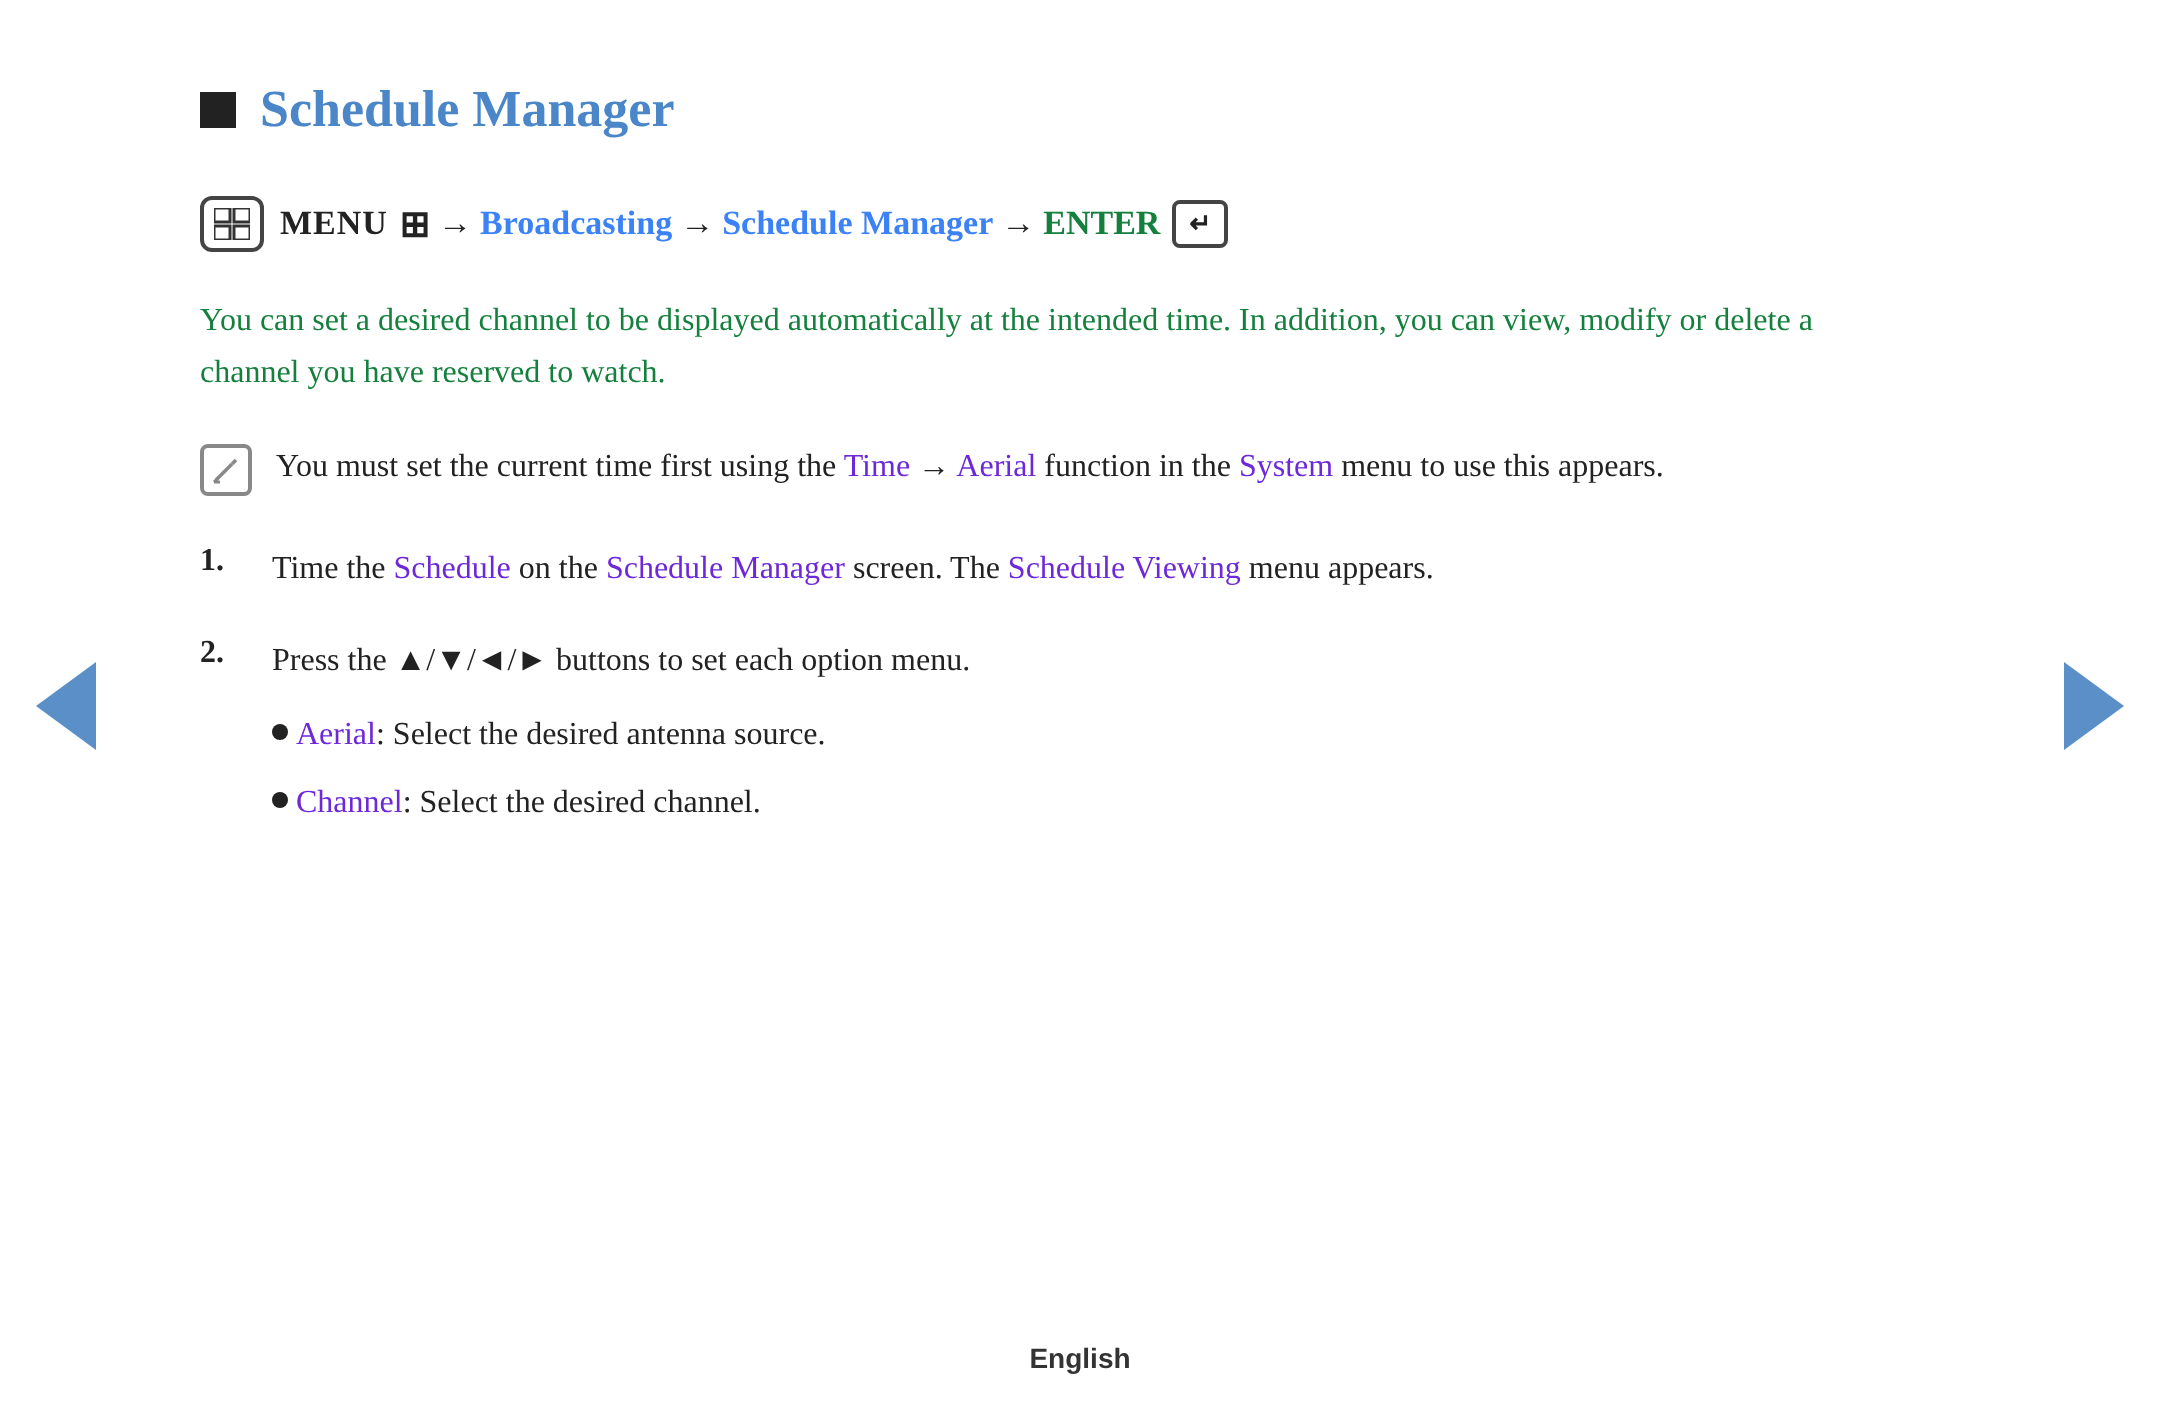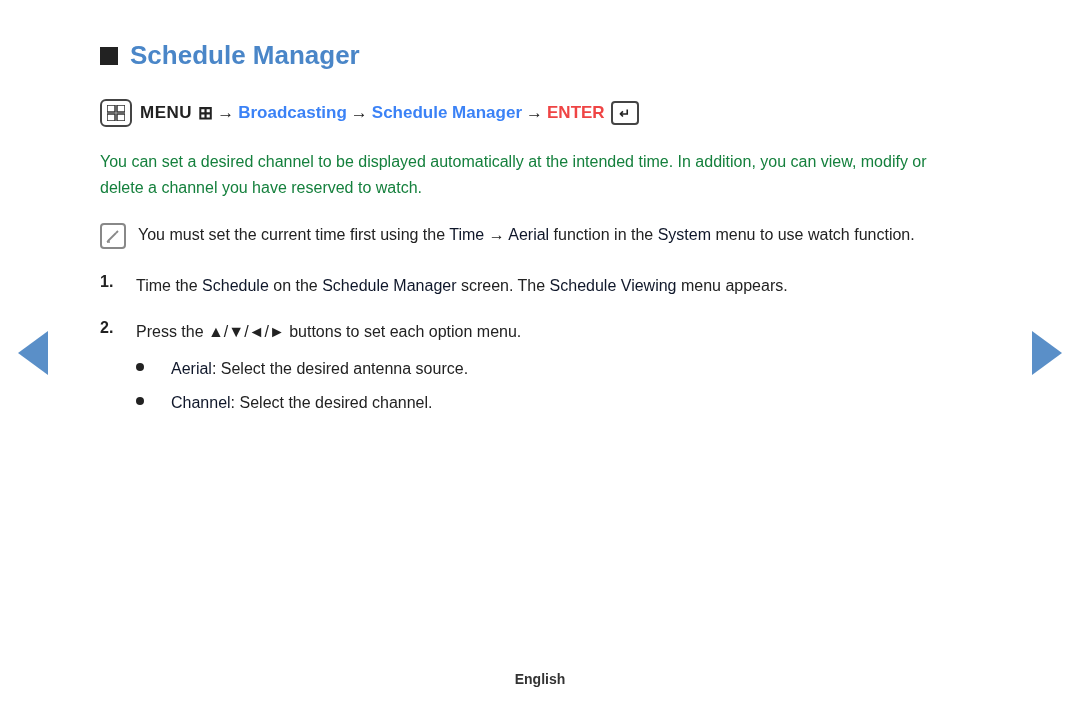--- a/index.html
+++ b/index.html
@@ -10,20 +10,21 @@
       background: #ffffff;
       font-family: 'Arial', sans-serif;
       font-size: 16px;
       color: #222;
       position: relative;
       overflow: hidden;
     }
 
     .main-content {
       padding: 40px 100px 40px 100px;
+      font-family: Liberation Serif, serif;
     }
 
     
     .title-row {
       display: flex;
       align-items: center;
       gap: 12px;
       margin-bottom: 28px;
     }
 
@@ -77,21 +78,21 @@
       font-weight: 600;
     }
 
     .bc-link {
       color: #3b82f6;
       font-weight: 600;
     }
 
     .enter-label {
       font-weight: 800;
-      color: #ef4444;
+      color: #15803d;
       font-size: 17px;
     }
 
     .enter-icon {
       display: inline-flex;
       align-items: center;
       justify-content: center;
       border: 2px solid #444;
       border-radius: 4px;
       width: 28px;
@@ -133,21 +134,21 @@
       margin-top: 1px;
     }
 
     .note-text {
       font-size: 16px;
       line-height: 1.65;
       color: #222;
     }
 
     .blue {
-      color: #0f172a;
+      color: #6d28d9;
     }
 
     
     .steps-list {
       list-style: none;
       padding: 0;
       margin: 0 0 0 0;
     }
 
     .step-item {
@@ -175,21 +176,21 @@
     
     .sub-list {
       list-style: none;
       padding: 0;
       margin: 10px 0 0 0;
     }
 
     .sub-item {
       display: flex;
       align-items: flex-start;
-      gap: 27px;
+      gap: 4px;
       margin-bottom: 8px;
       font-size: 16px;
       line-height: 1.65;
     }
 
     .bullet-dot {
       width: 8px;
       height: 8px;
       background: #222;
       border-radius: 50%;
@@ -271,21 +272,21 @@
   <div class="note-row">
     <div class="note-icon">
       <svg width="14" height="14" viewBox="0 0 14 14">
         <line x1="2" y1="12" x2="10" y2="4" stroke="#888" stroke-width="1.8"></line>
         <line x1="10" y1="4" x2="12" y2="2" stroke="#888" stroke-width="1.8"></line>
         <line x1="1" y1="13" x2="3" y2="11" stroke="#888" stroke-width="1.5"></line>
         <line x1="1" y1="13" x2="4" y2="13" stroke="#888" stroke-width="1.5"></line>
       </svg>
     </div>
     <p class="note-text">
-      <span>You must set the current time first using the </span><span class="blue">Time</span><span> → </span><span class="blue">Aerial</span><span> function in the </span><span class="blue">System</span><span> menu to use watch function.</span>
+      <span>You must set the current time first using the </span><span class="blue">Time</span><span> → </span><span class="blue">Aerial</span><span> function in the </span><span class="blue">System</span><span> menu to use this appears.</span>
     </p>
   </div>
 
   <ol class="steps-list">
 
     <li class="step-item">
       <span class="step-number">1.</span>
       <div class="step-text">
         <span>Time the </span><span class="blue">Schedule</span><span> on the </span><span class="blue">Schedule Manager</span><span> screen. The </span><span class="blue">Schedule Viewing</span><span> menu appears.</span>
       </div>

